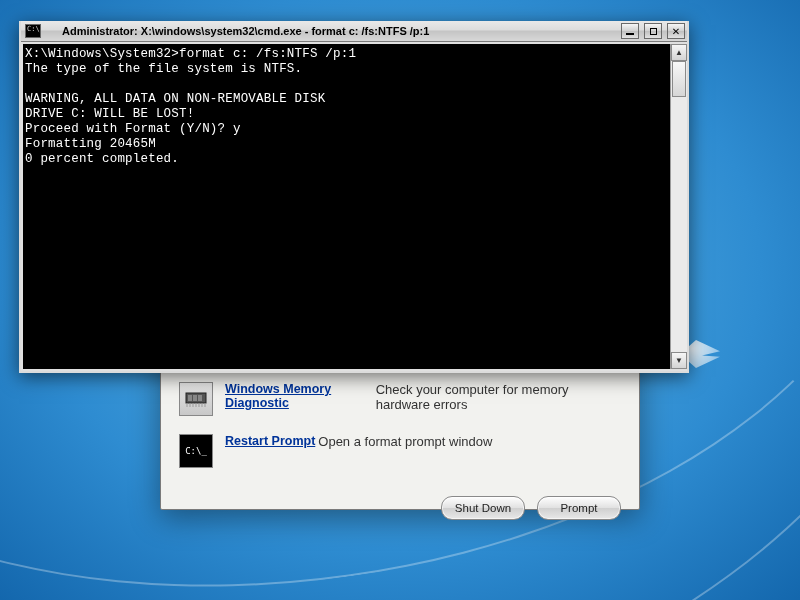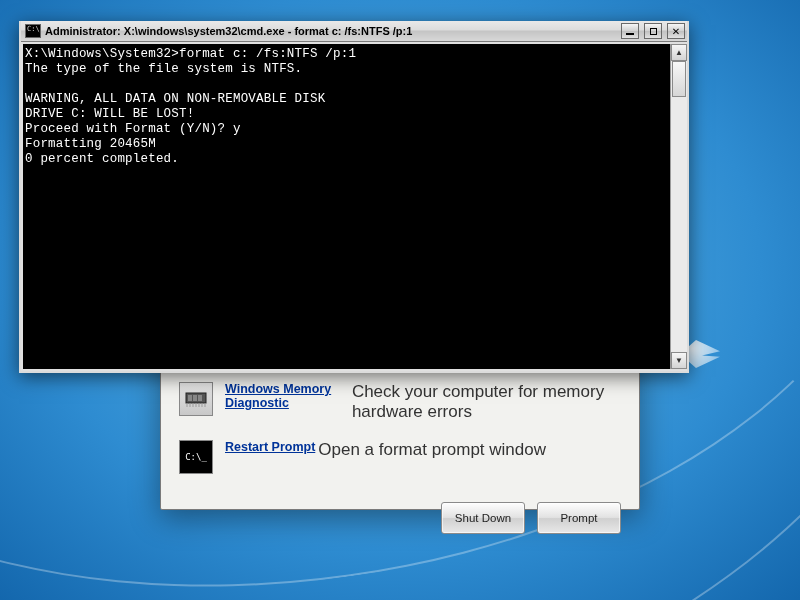--- a/index.html
+++ b/index.html
@@ -34,26 +34,26 @@
     .tool-item { display: flex; gap: 12px; margin-bottom: 18px; align-items: flex-start; }
     .tool-icon {
       width: 34px; height: 34px; flex-shrink: 0; border: 1px solid #888;
       background: linear-gradient(#eee, #bbb); display: flex; align-items: center; justify-content: center;
       font-size: 10px; color: #333;
     }
     .tool-icon.mem { background: linear-gradient(#e8e8e8,#c8c8c8); }
     .tool-icon.cmd { background: #000; color: #fff; font-family: Consolas, monospace; font-size: 9px; padding: 2px; overflow: hidden; }
     .tool-text { display: flex; flex-direction: row; gap: 3px; }
     .tool-link { color: #003399; text-decoration: underline; font-size: 12.5px; font-weight: bold; cursor: pointer; }
-    .tool-desc { color: #333; font-size: 17px; }
+    .tool-desc { color: #333; font-size: 13px; }
     .panel-buttons { display: flex; justify-content: flex-end; gap: 12px; padding-top: 10px; }
     .win-button {
-      min-width: 84px; height: 32px; font-size: 11.5px; color: #222;
+      min-width: 84px; height: 24px; font-size: 11.5px; color: #222;
       background: linear-gradient(#fefefe, #e2e2e2 48%, #d0d0d0 52%, #e8e8e8);
-      border: 1px solid #8a8a8a; border-radius: 3px; cursor: pointer;
+      border: 1px solid #8a8a8a; border-radius: 11px; cursor: pointer;
       box-shadow: inset 0 0 0 1px rgba(255,255,255,0.6);
     }
 
     
     .cmd-window {
       position: absolute; left: 19px; top: 21px; width: 670px; height: 352px;
       border: 2px solid #dcdcdc; border-top-width: 0;
       box-shadow: 0 4px 18px rgba(0,0,0,0.55);
       display: flex; flex-direction: column; background: #000;
     }
@@ -62,21 +62,21 @@
       background: linear-gradient(#e9e9e9 0%, #dcdcdc 45%, #c4c4c4 50%, #d8d8d8 100%);
       border-bottom: 1px solid #7a7a7a; padding: 0 2px 0 4px; gap: 4px;
     }
     .titlebar-icon {
       width: 16px; height: 14px; background: #000; border: 1px solid #666;
       color: #ccc; font-family: Consolas, monospace; font-size: 7px; line-height: 6px;
       padding: 1px; overflow: hidden;
     }
     .titlebar-text {
       flex: 1; font-size: 11px; font-weight: bold; color: #000; font-family: Tahoma, sans-serif;
-      white-space: nowrap; overflow: hidden;
+      white-space: nowrap; overflow: hidden; margin-left: 17px;
     }
     .title-btn {
       width: 18px; height: 16px; border: 1px solid #6a6a6a;
       background: linear-gradient(#f6f6f6,#d2d2d2 48%,#c0c0c0 52%,#e2e2e2);
       display: flex; align-items: center; justify-content: center; cursor: pointer;
       font-size: 10px; font-family: Arial; color: #000; margin-left: 1px;
     }
     .title-btn .sq { width: 7px; height: 7px; border: 1px solid #000; }
     .title-btn .min { width: 8px; height: 0; border-bottom: 2px solid #000; margin-top: 5px; }
     .cmd-client {

